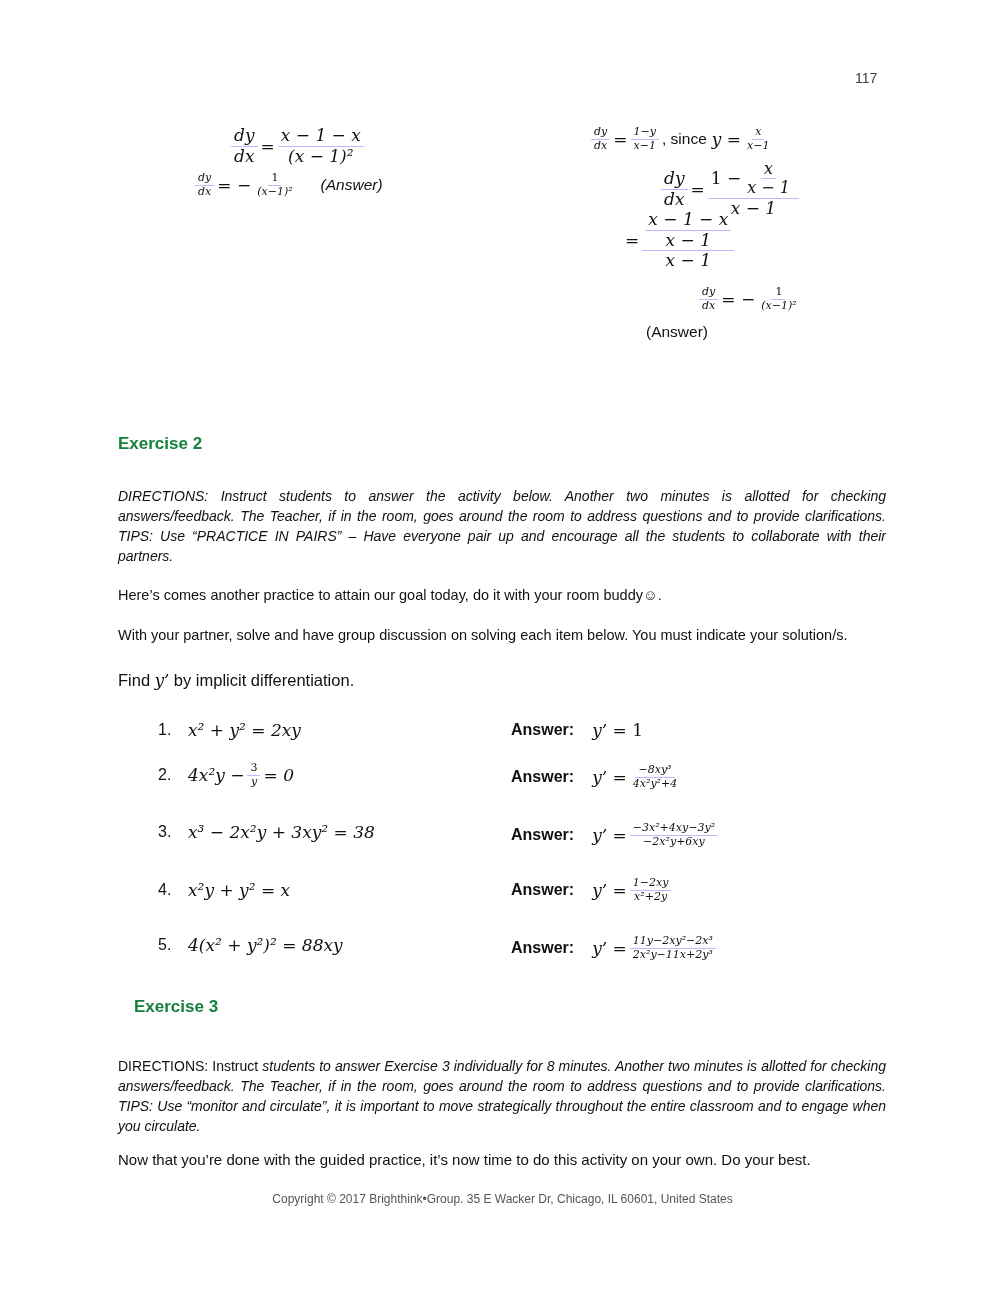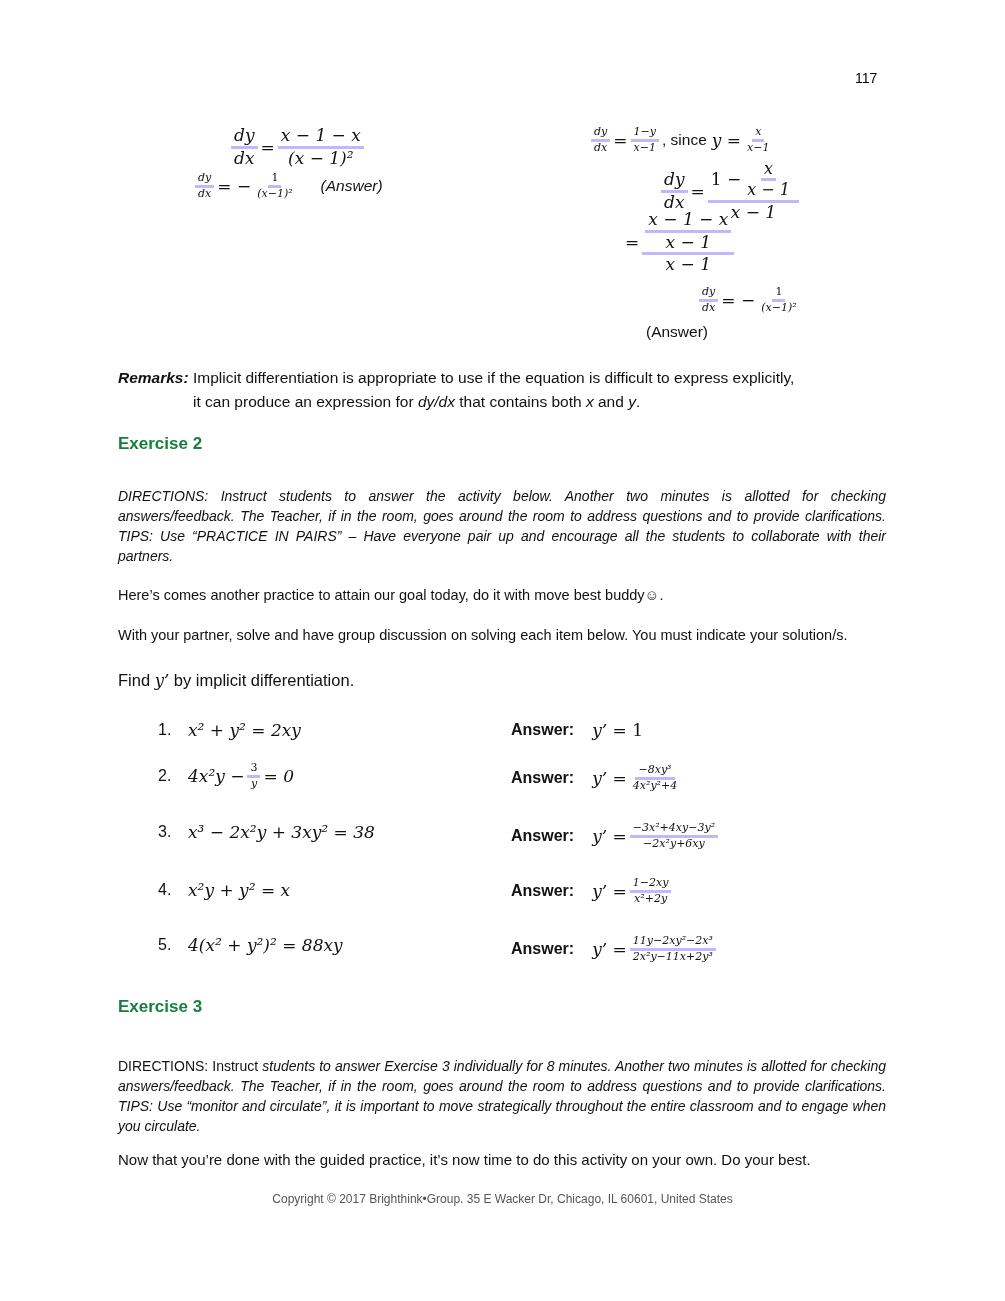--- a/index.html
+++ b/index.html
@@ -2,26 +2,26 @@
 <html><head>
 <meta charset="utf-8">
 <style>
   html, body { margin:0; padding:0; background:#fff; }
   body { width:1005px; height:1301px; position:relative; overflow:hidden;
          font-family:"Liberation Sans", sans-serif; color:#111; }
   .abs { position:absolute; }
   .math { font-family:"DejaVu Serif", serif; font-style:italic; }
   .m-up { font-style:normal; }
   .frac { display:inline-flex; flex-direction:column; align-items:center; vertical-align:middle; margin:0 3px; }
-  .frac > .num { border-bottom:3px solid #c4b5fd; padding:0 3px; line-height:1.15; }
+  .frac > .num { border-bottom:1px solid #c4b5fd; padding:0 3px; line-height:1.15; }
   .frac > .den { padding:0 3px; line-height:1.15; }
   .sm { font-size:11px; }
   .md { font-size:17px; }
   .row { display:flex; align-items:center; white-space:nowrap; }
-  .page-num { left:855px; top:70px; font-size:14px; color:#000000; }
+  .page-num { left:855px; top:70px; font-size:14px; color:#404040; }
   .heading { font-size:17px; font-weight:bold; color:#15803d; }
   .body-text { font-size:15.5px; }
   .dir { font-size:14px; font-style:italic; line-height:20px; text-align:justify; width:768px; }
   .footer { left:0; width:1005px; top:1192px; text-align:center; font-size:12px; color:#555; }
   .num-label { font-family:"Liberation Sans", sans-serif; font-style:normal; font-size:16px; width:30px; display:inline-block; }
   .ans-label { font-family:"Liberation Sans", sans-serif; font-style:normal; font-weight:bold; font-size:16px; margin-right:18px; }
 </style>
 </head>
 <body>
 
@@ -102,27 +102,25 @@
     </span>
   <span class="m-up md">= −</span>
   <span class="frac sm">
       <span class="num m-up">1</span>
       <span class="den">(x−1)²</span>
     </span>
 </div>
 <div class="abs" style="left:646px; top:323px; font-size:15.5px;">(Answer)</div>
 
 <div class="abs body-text" style="left:118px; top:366px; width:780px; line-height:24px;">
-  <div><b><i>Remarks:</i></b> <span>Implicit differentiation is appropriate to use if the equation is difficult to express explicitly,</span></div>
-  <div style="padding-left:75px;"><span>it can produce an expression for </span><i>dy/dx</i><span> that contains both </span><i>x</i><span> and </span><i>y</i><span>.</span></div>
 </div>
 
 <div class="abs heading" style="left:118px; top:434px;">Exercise 2</div>
 <div class="abs dir" style="left:118px; top:486px;">DIRECTIONS: Instruct students to answer the activity below.  Another two minutes is allotted for checking answers/feedback. The Teacher, if in the room, goes around the room to address questions and to provide clarifications. TIPS: Use “PRACTICE IN PAIRS” – Have everyone pair up and encourage all the students to collaborate with their partners.</div>
-<div class="abs" style="left:118px; top:587px; font-size:14.5px;">Here’s comes another practice to attain our goal today, do it with move best buddy☺.</div>
+<div class="abs" style="left:118px; top:587px; font-size:14.5px;">Here’s comes another practice to attain our goal today, do it with your room buddy☺.</div>
 <div class="abs" style="left:118px; top:627px; font-size:14.5px;">With your partner, solve and have group discussion on solving each item below. You must indicate your solution/s.</div>
 <div class="abs" style="left:118px; top:671px; font-size:16.5px;">
   <span>Find </span><span class="math">y’</span><span> by implicit differentiation.</span>
 </div>
 
 <div class="abs math md row" style="left:158px; top:720px;">
   <span class="num-label">1.</span>
   <span>x² + y² = 2xy</span>
 </div>
 <div class="abs math md row" style="left:158px; top:762px;">
@@ -177,19 +175,19 @@
 </div>
 <div class="abs math md row" style="left:511px; top:935px;">
   <span class="ans-label">Answer:</span>
   <span>y’ =</span>
   <span class="frac sm">
       <span class="num">11y−2xy²−2x³</span>
       <span class="den">2x²y−11x+2y³</span>
     </span>
 </div>
 
-<div class="abs heading" style="left:118px; top:997px;">Exercise 3</div>
+<div class="abs heading" style="left:134px; top:997px;">Exercise 3</div>
 <div class="abs dir" style="left:118px; top:1056px; font-style:normal;">
   <span>DIRECTIONS: Instruct </span><i>students to answer Exercise 3 individually for 8 minutes.  Another two minutes is allotted for checking answers/feedback. The Teacher, if in the room, goes around the room to address questions and to provide clarifications. TIPS: Use “monitor and circulate”, it is important to move strategically throughout the entire classroom and to engage when you circulate.</i>
 </div>
 <div class="abs" style="left:118px; top:1151px; font-size:15px;">Now that you’re done with the guided practice, it’s now time to do this activity on your own. Do your best.</div>
 
 <div class="abs footer">Copyright © 2017 Brighthink•Group. 35 E Wacker Dr, Chicago, IL 60601, United States</div>
 
 </body></html>

